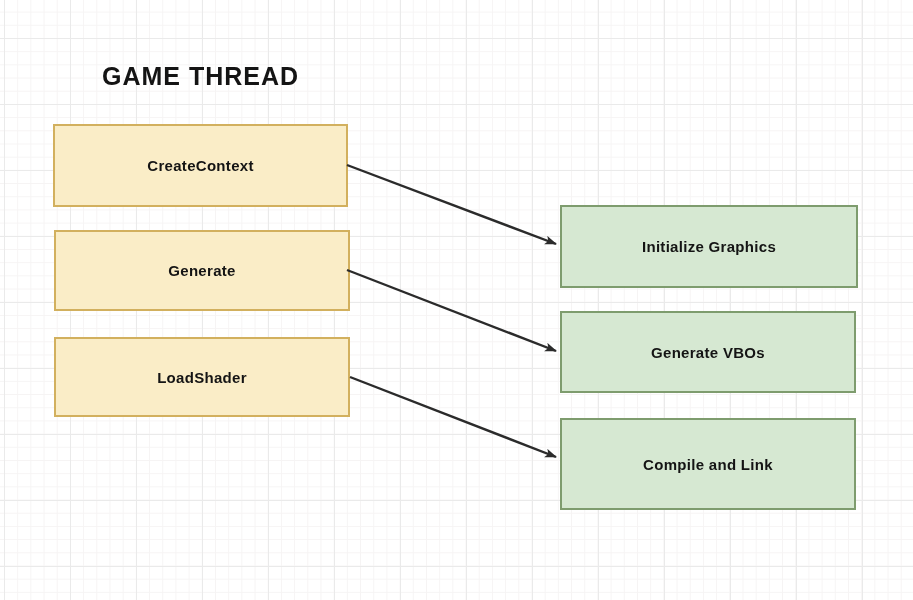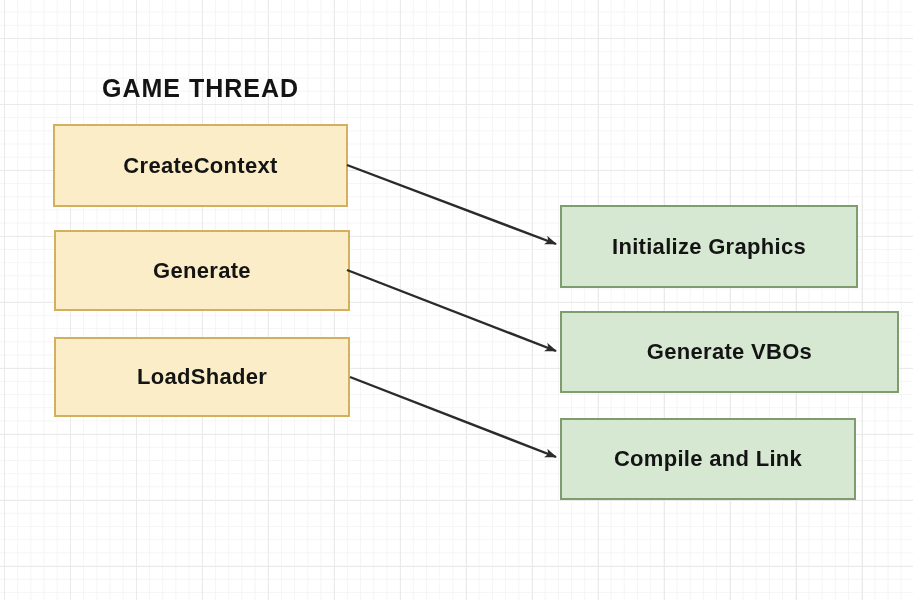--- a/index.html
+++ b/index.html
@@ -33,43 +33,43 @@
 
   .col-title {
     position: absolute;
     font-weight: bold;
     font-size: 25px;
     letter-spacing: 1px;
     color: var(--text);
     white-space: nowrap;
     line-height: 1;
   }
-  .title-game   { left: 102px; top: 76px; }
+  .title-game   { left: 102px; top: 64px; }
   .title-render { left: 594px; top: 155px; }
 
   .node {
     position: absolute;
     display: flex;
     align-items: center;
     justify-content: center;
     font-weight: bold;
-    font-size: 22px;
+    font-size: 15px;
     letter-spacing: 0.3px;
     color: var(--text);
     text-align: center;
   }
   .task   { background: var(--task-fill);   border: 2px solid var(--task-border); }
   .result { background: var(--result-fill); border: 2px solid var(--result-border); }
 
   #n-createcontext { left: 53px;  top: 124px; width: 295px; height: 83px; }
   #n-loadmodel     { left: 54px;  top: 230px; width: 296px; height: 81px; }
   #n-loadshader    { left: 54px;  top: 337px; width: 296px; height: 80px; }
   #n-initgraphics  { left: 560px; top: 205px; width: 298px; height: 83px; }
-  #n-generatevbos  { left: 560px; top: 311px; width: 339px; height: 82px; }
-  #n-compilelink   { left: 560px; top: 418px; width: 296px; height: 82px; justify-content: center; }
+  #n-generatevbos  { left: 560px; top: 311px; width: 296px; height: 82px; }
+  #n-compilelink   { left: 560px; top: 418px; width: 296px; height: 92px; justify-content: center; }
 
   .connector-layer {
     position: absolute;
     left: 0; top: 0;
     width: 913px; height: 600px;
     pointer-events: none;
   }
   .connector-layer line { stroke: var(--arrow); stroke-width: 2.4px; }
   .connector-layer marker path { fill: var(--arrow); }
 </style>

